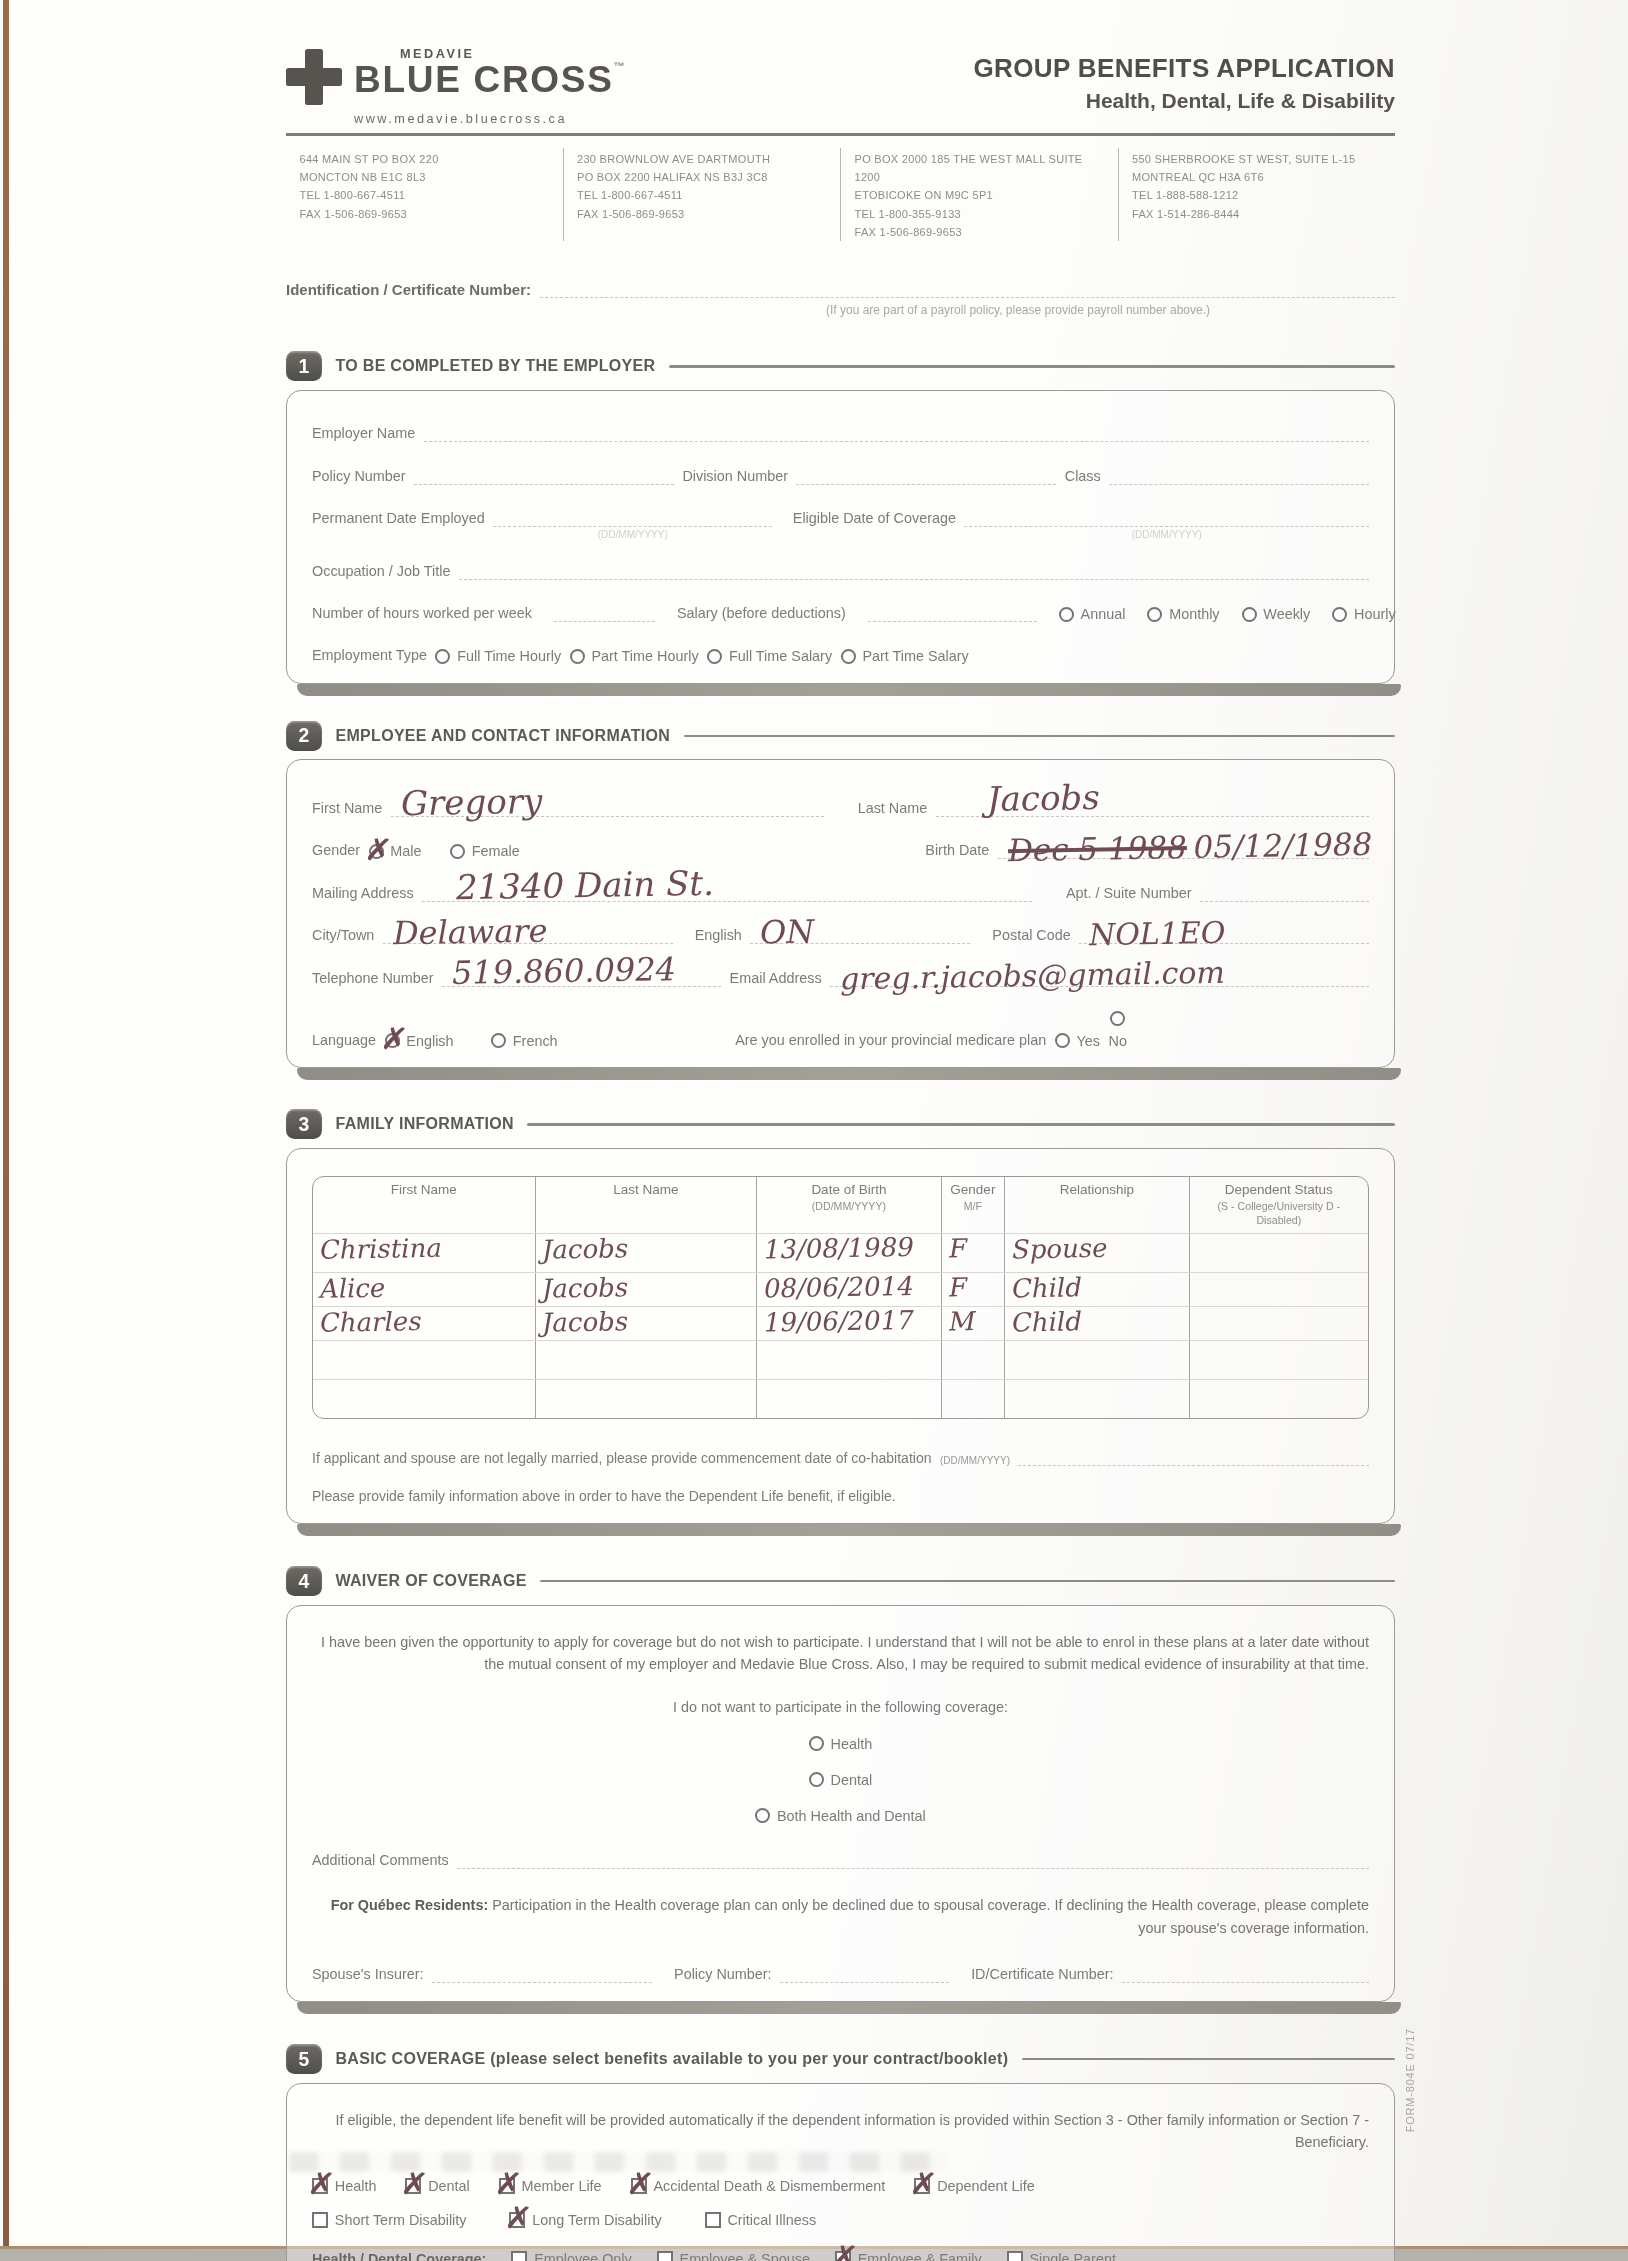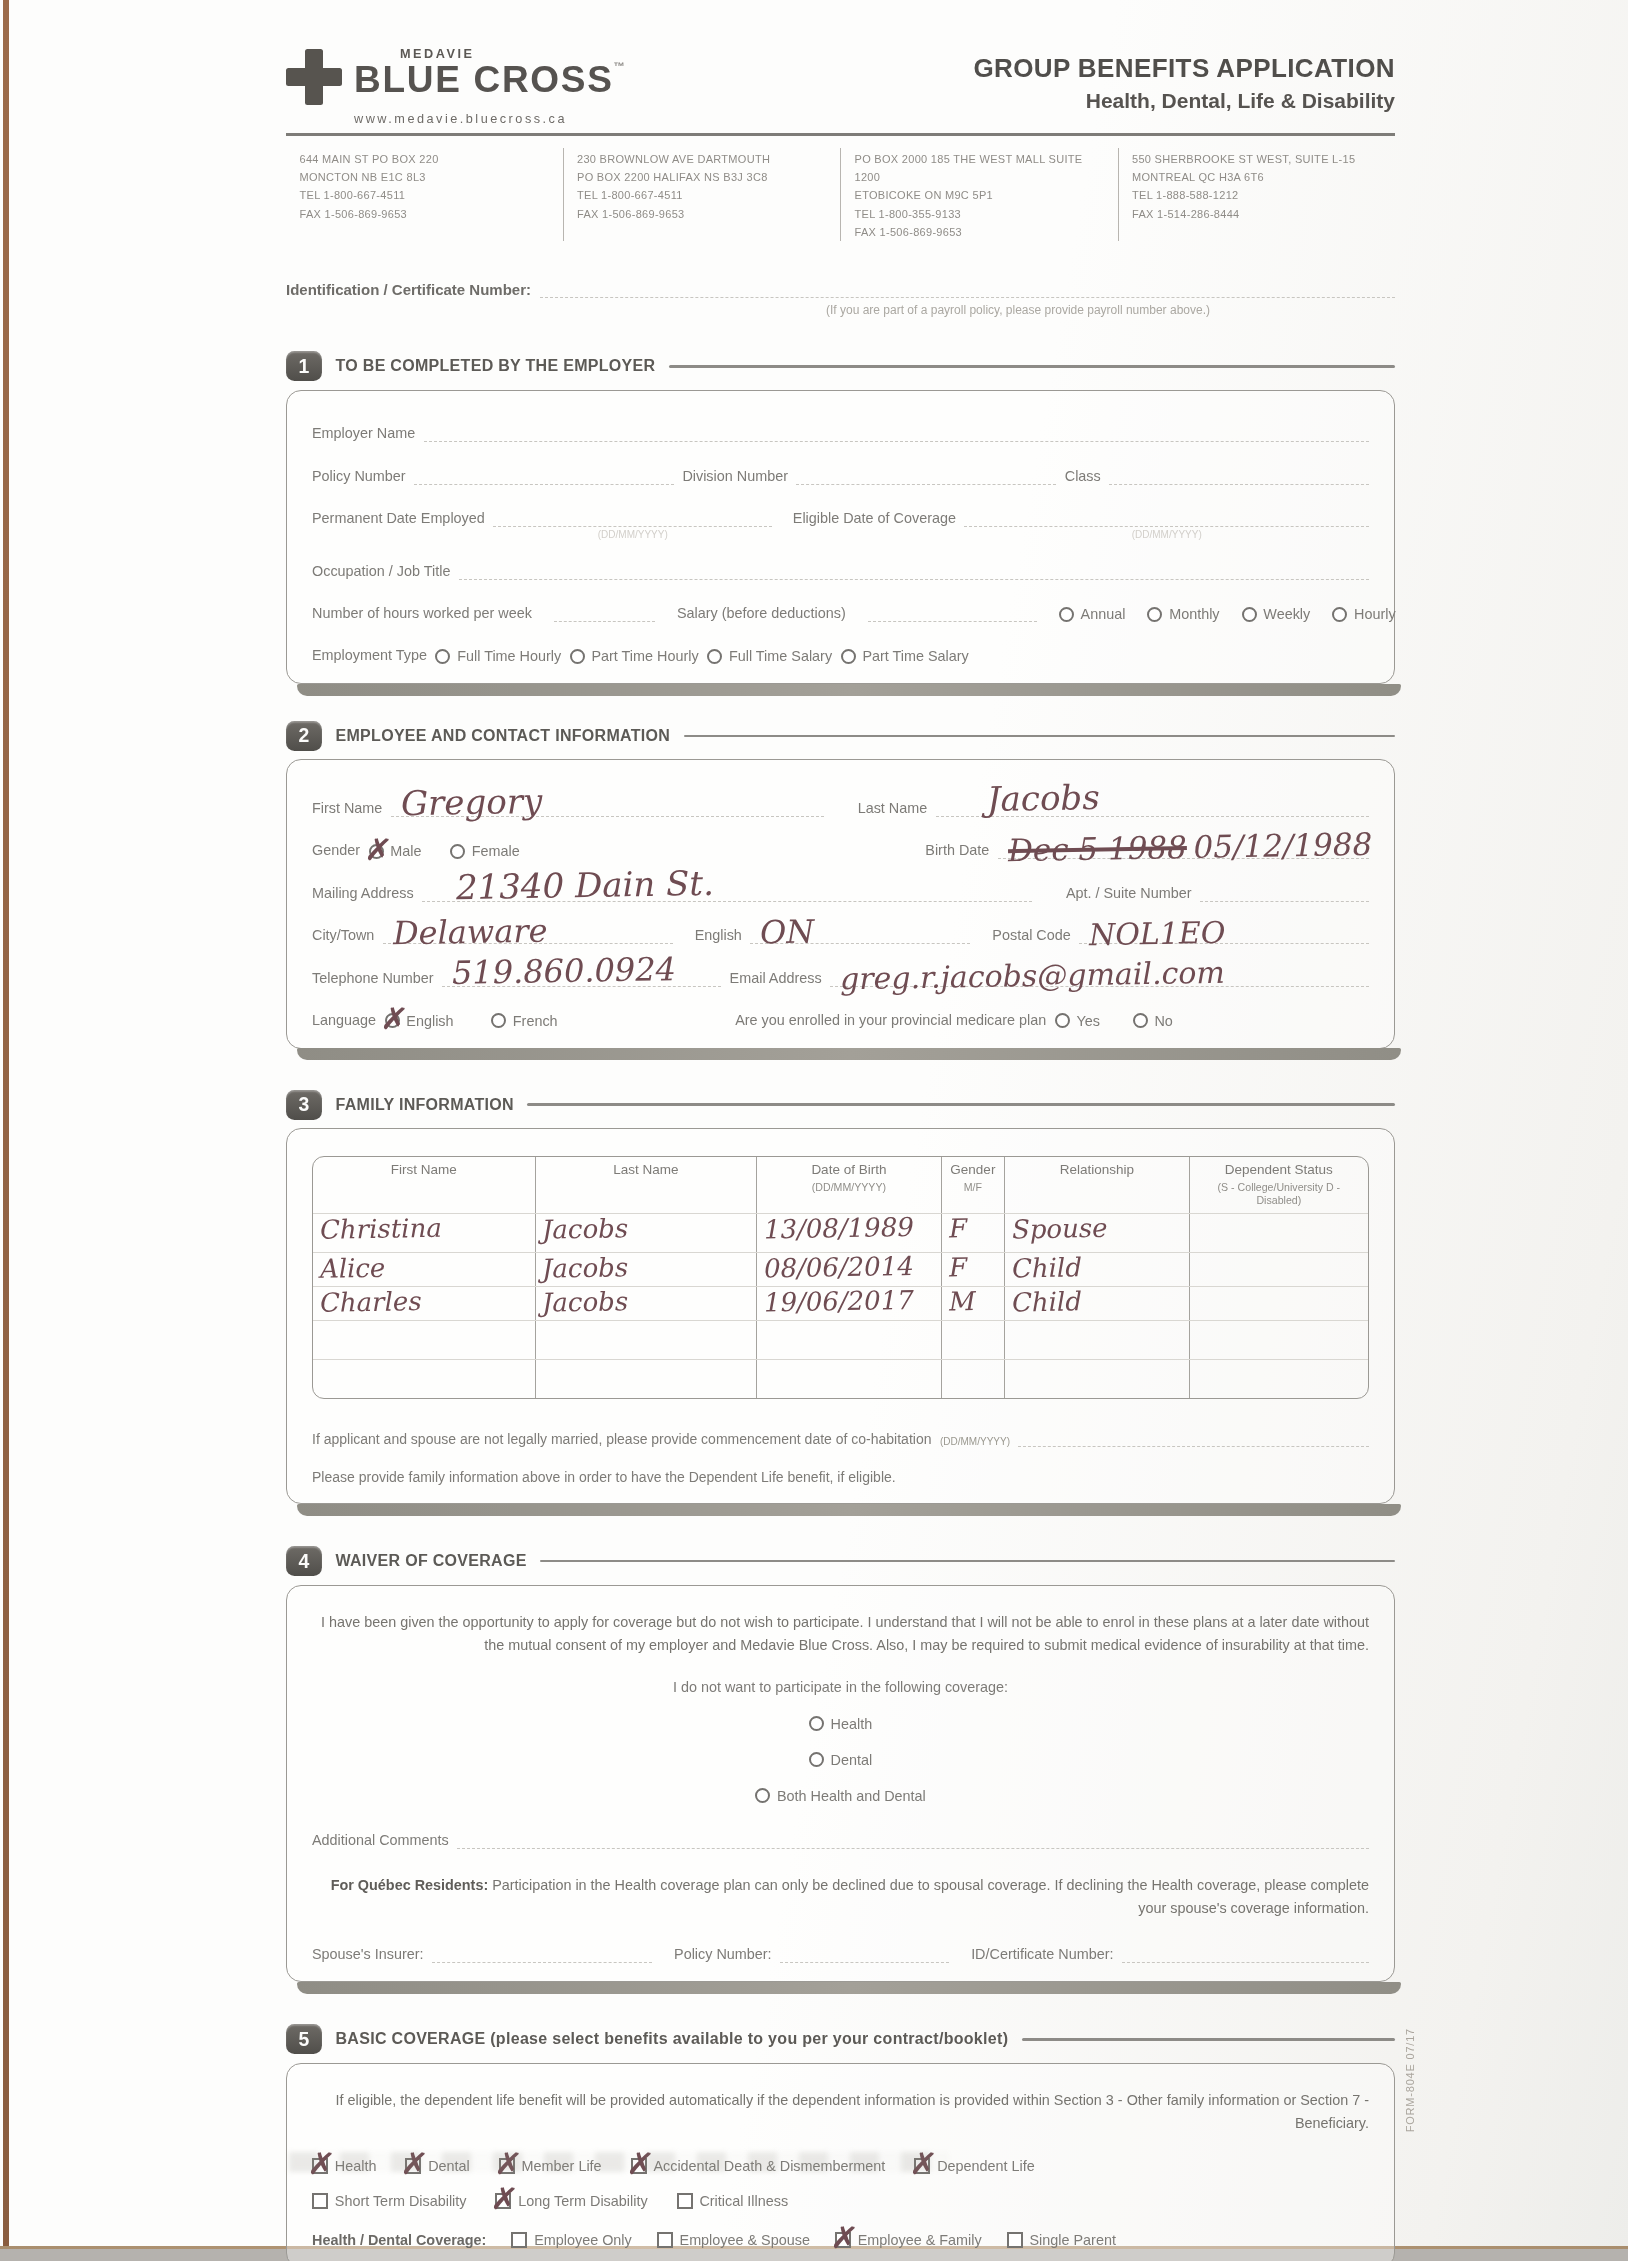--- a/index.html
+++ b/index.html
@@ -305,21 +305,21 @@
           </span>
         <span class="opt" style="margin-left:29px;">
             <span class="radio"></span>
             <span>French</span>
           </span>
         <span class="lbl" style="margin-left:169px;">Are you enrolled in your provincial medicare plan</span>
         <span class="opt">
             <span class="radio"></span>
             <span>Yes</span>
           </span>
-        <span class="opt" style="margin-left:24px;">
+        <span class="opt" style="flex-direction:column;">
             <span class="radio"></span>
             <span>No</span>
           </span>
       </div>
     </div>
 
     <div class="sec-head" style="margin-top:41px;">
       <span class="badge">3</span>
       <span class="sec-title">FAMILY INFORMATION</span>
       <span class="sec-rule"></span>
@@ -487,21 +487,21 @@
           </span>
         <span class="opt">
             <span class="cbx checked"></span>
             <span>Accidental Death &amp; Dismemberment</span>
           </span>
         <span class="opt">
             <span class="cbx checked"></span>
             <span>Dependent Life</span>
           </span>
       </div>
-      <div class="frow" style="margin-top:18.6px; gap:29px; align-items:center;">
+      <div class="frow" style="margin-top:18.6px; gap:43px; align-items:center;">
         <span class="opt">
             <span class="cbx"></span>
             <span>Short Term Disability</span>
           </span>
         <span class="opt">
             <span class="cbx checked"></span>
             <span>Long Term Disability</span>
           </span>
         <span class="opt">
             <span class="cbx"></span>

